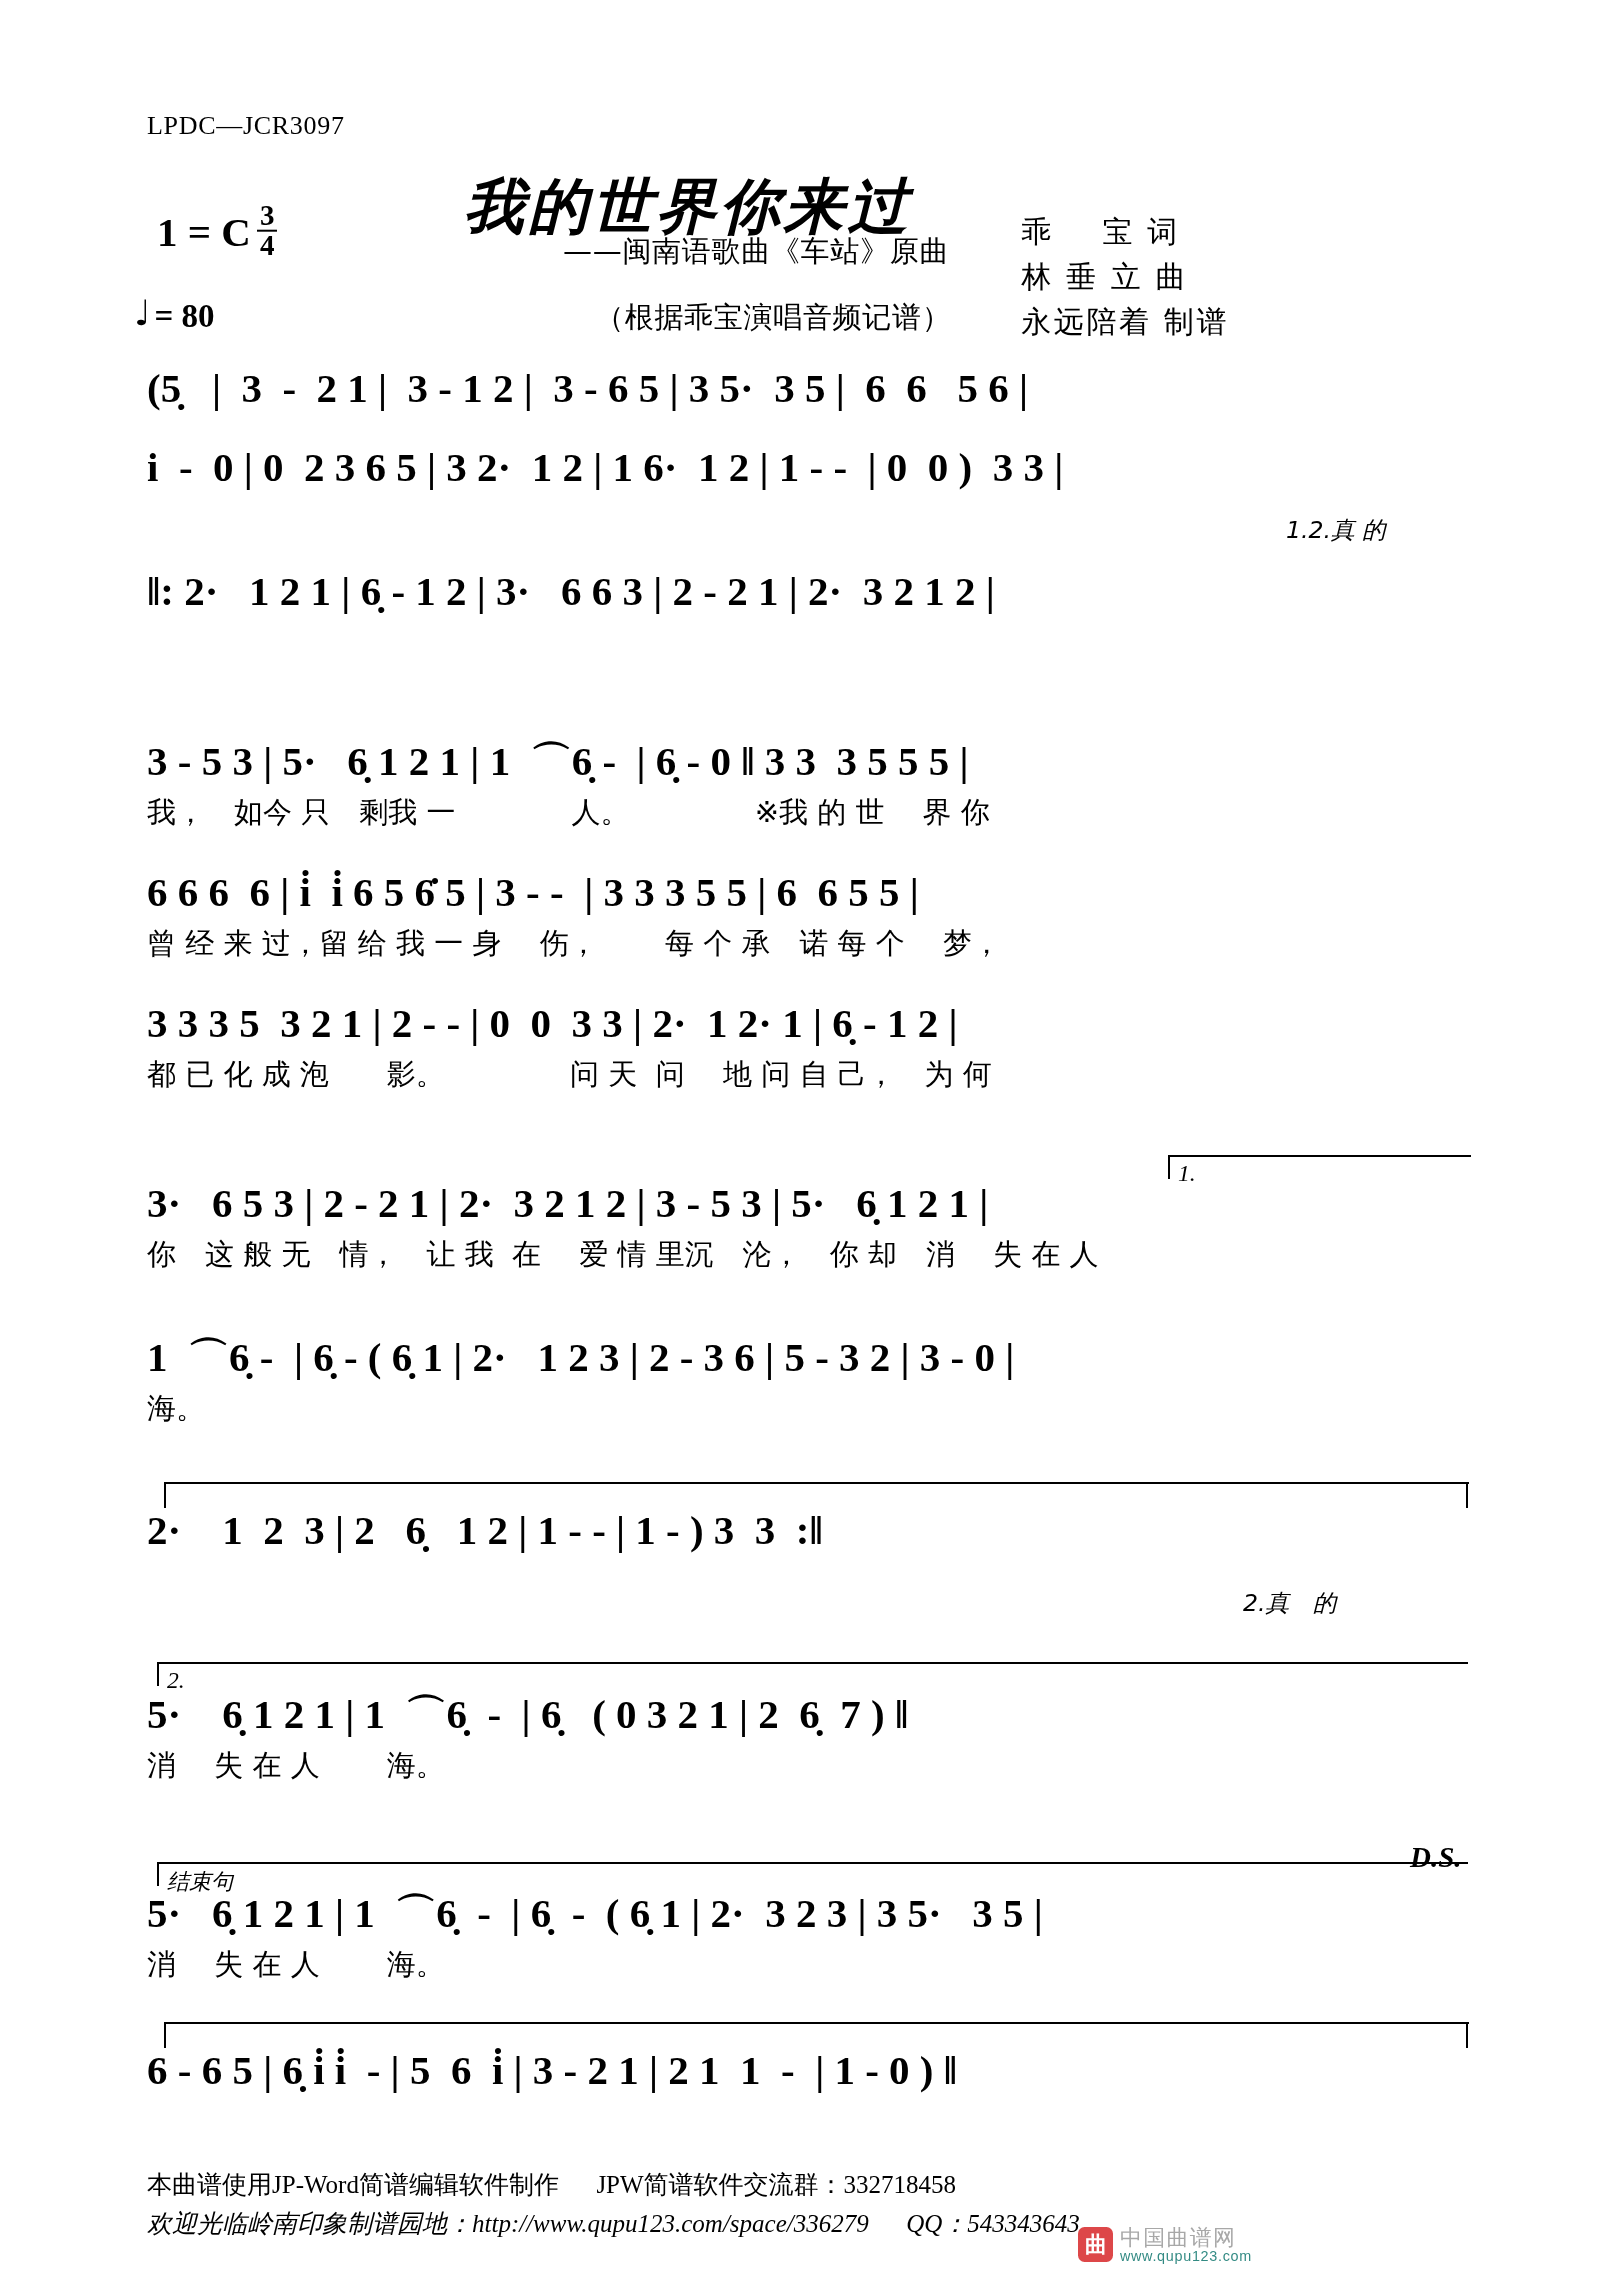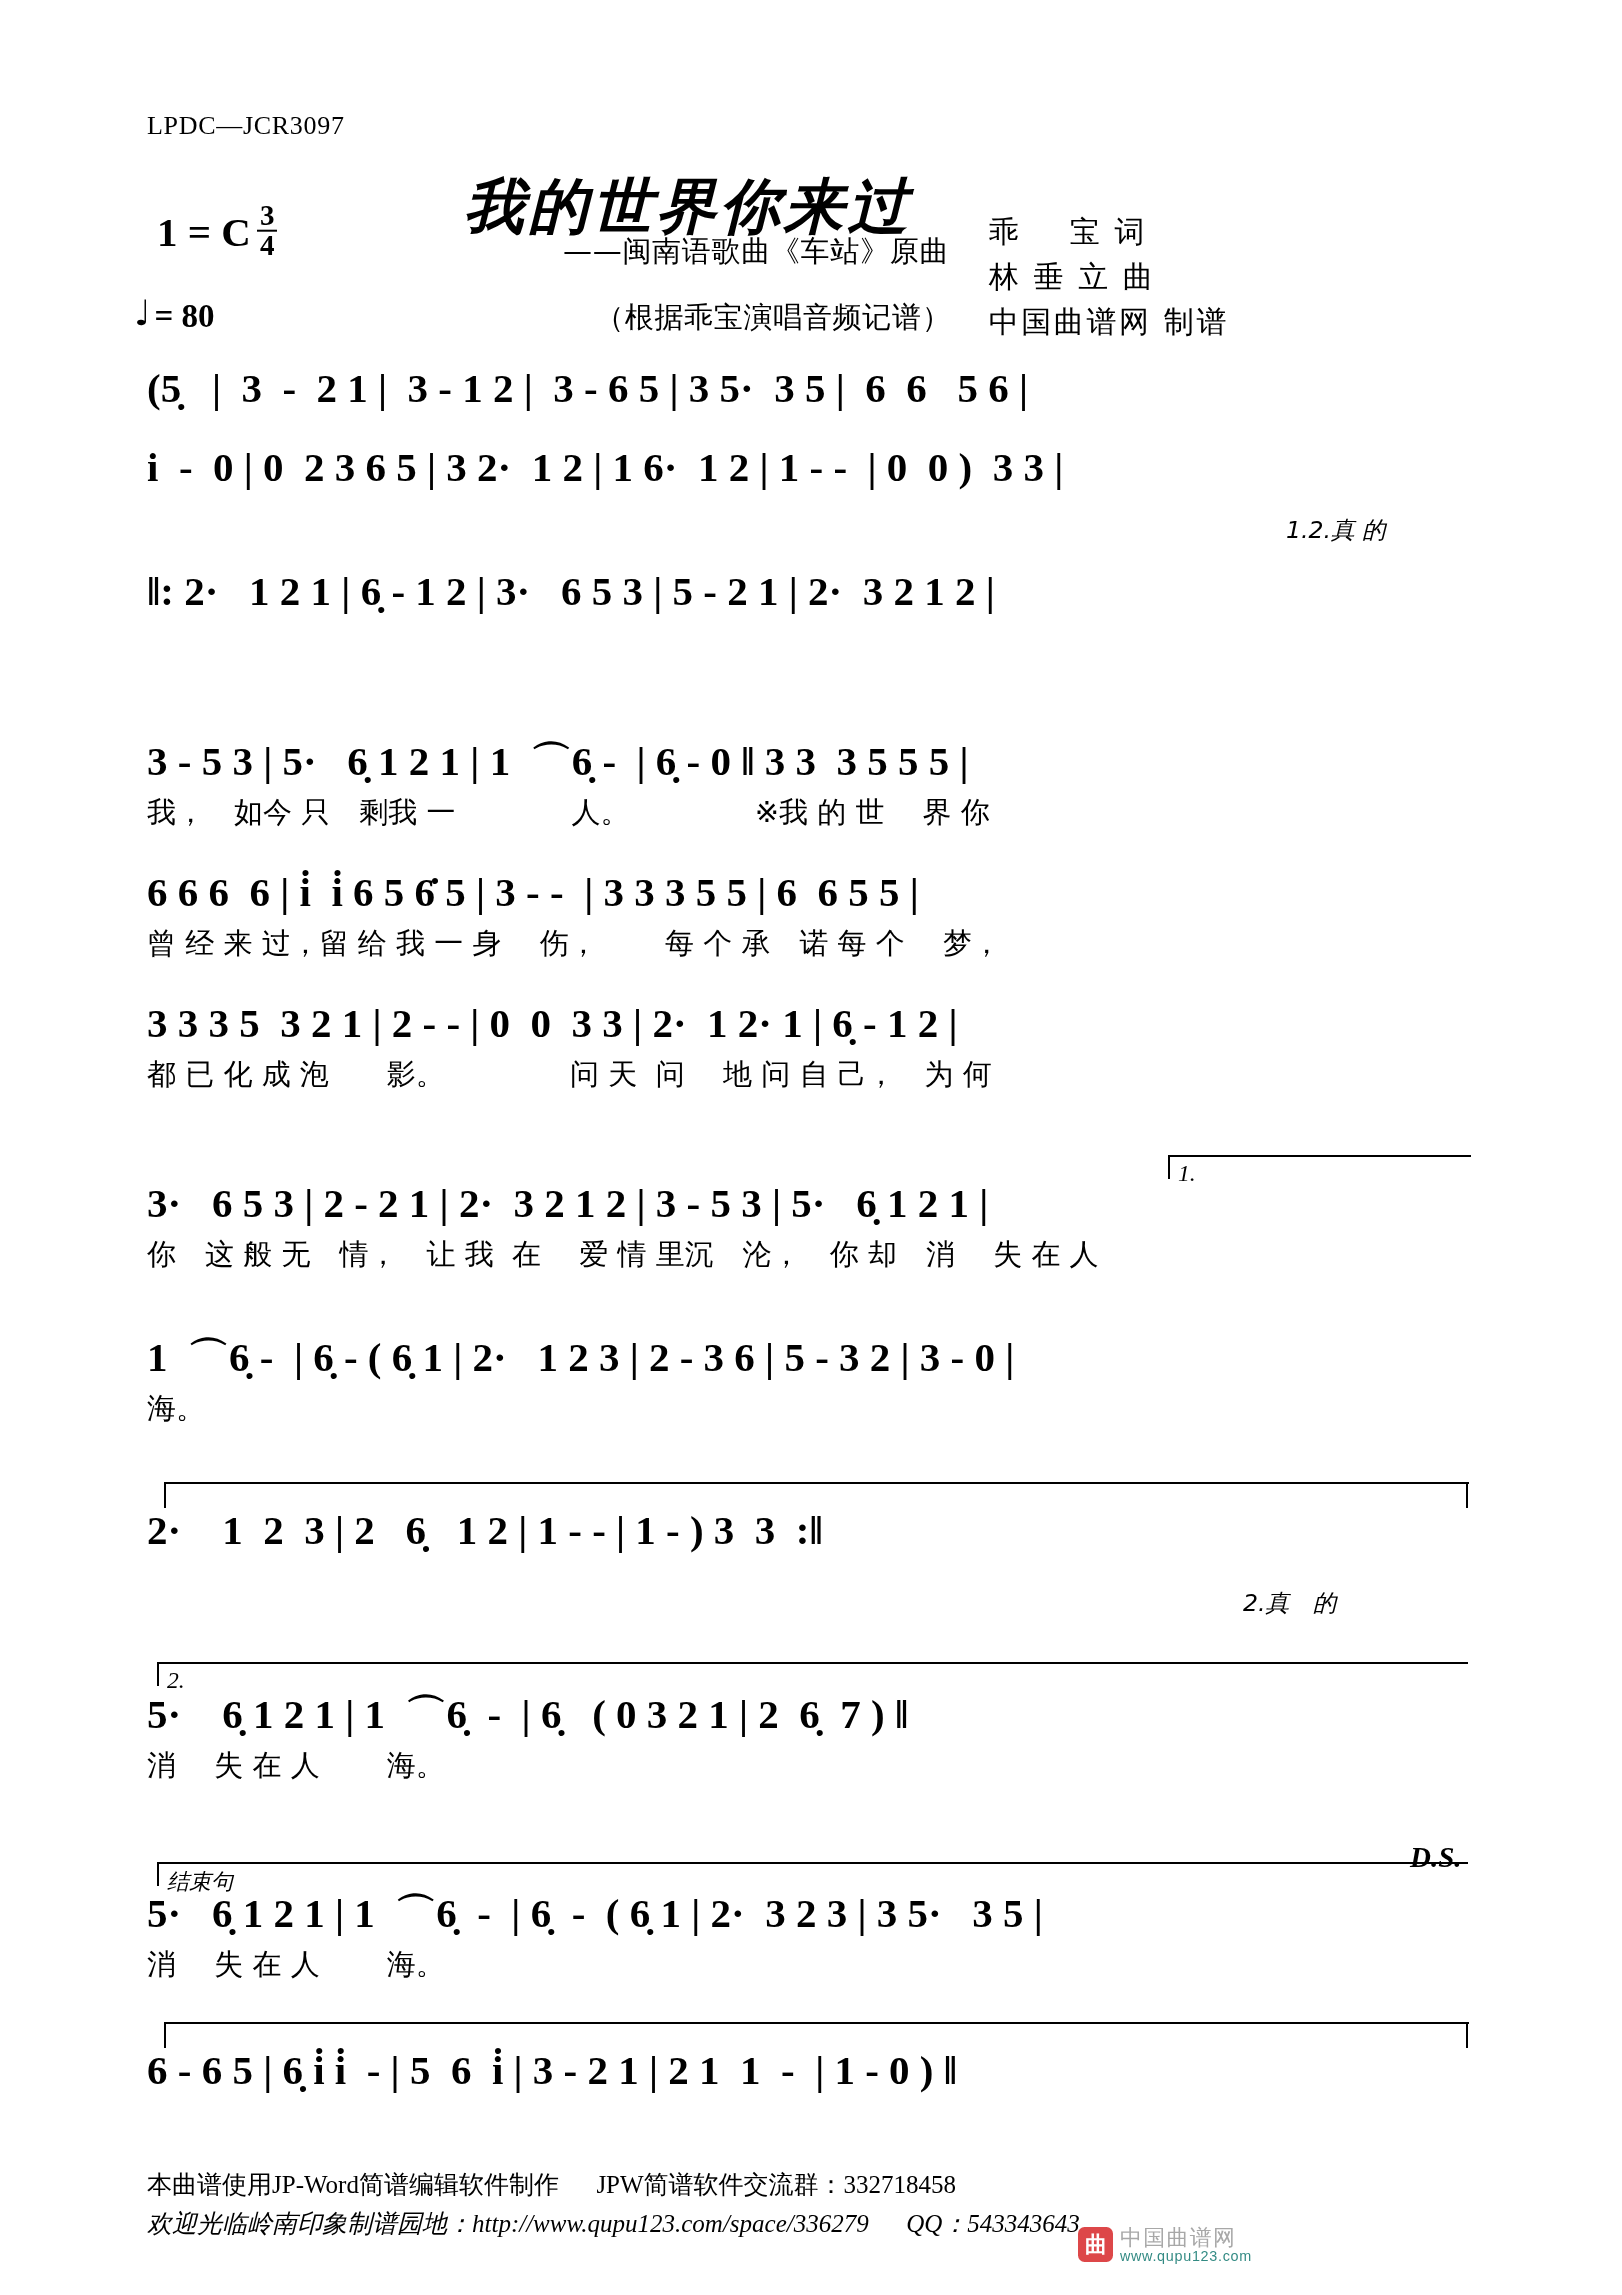--- a/index.html
+++ b/index.html
@@ -238,34 +238,34 @@
   </div>
 
   <div class="tempo">
     <span class="note-glyph">♩</span>
     <span>= 80</span>
   </div>
 
   <div class="credits">
     <div>乖    宝 词</div>
     <div>林 垂 立 曲</div>
-    <div>中国曲谱网 制谱</div>
+    <div>永远陪着 制谱</div>
   </div>
 
   <div class="system" style="top:366px;">
     <div class="notes">(5̣   |  3  -  2 1 |  3 - 1 2 |  3 - 6 5 | 3 5·  3 5 |  6  6   5 6 |</div>
   </div>
 
   <div class="system" style="top:445px;">
     <div class="notes">i  -  0 | 0  2 3 6 5 | 3 2·  1 2 | 1 6·  1 2 | 1 - -  | 0  0 )  3 3 |</div>
   </div>
   <div class="small-label" style="position:absolute; left:1286px; top:514px;">1.2.真 的</div>
 
   <div class="system" style="top:569px;">
-    <div class="notes">‖: 2·   1 2 1 | 6̣ - 1 2 | 3·   6 5 3 | 5 - 2 1 | 2·  3 2 1 2 |</div>
+    <div class="notes">‖: 2·   1 2 1 | 6̣ - 1 2 | 3·   6 6 3 | 2 - 2 1 | 2·  3 2 1 2 |</div>
   </div>
 
   <div class="system" style="top:739px;">
     <div class="notes">3 - 5 3 | 5·   6̣ 1 2 1 | 1  ⌒6̣ -  | 6̣ - 0 ‖ 3 3  3 5 5 5 |</div>
     <div class="lyrics">我，　如今 只　剩我 一　　　　人。　　　　 ※我 的 世　 界 你</div>
   </div>
 
   <div class="system" style="top:870px;">
     <div class="notes">6 6 6  6 | i̇  i̇ 6 5 6̇ 5 | 3 - -  | 3 3 3 5 5 | 6  6 5 5 |</div>
     <div class="lyrics">曾 经 来 过，留 给 我 一 身　 伤，　　 每 个 承　诺 每 个　 梦，</div>

